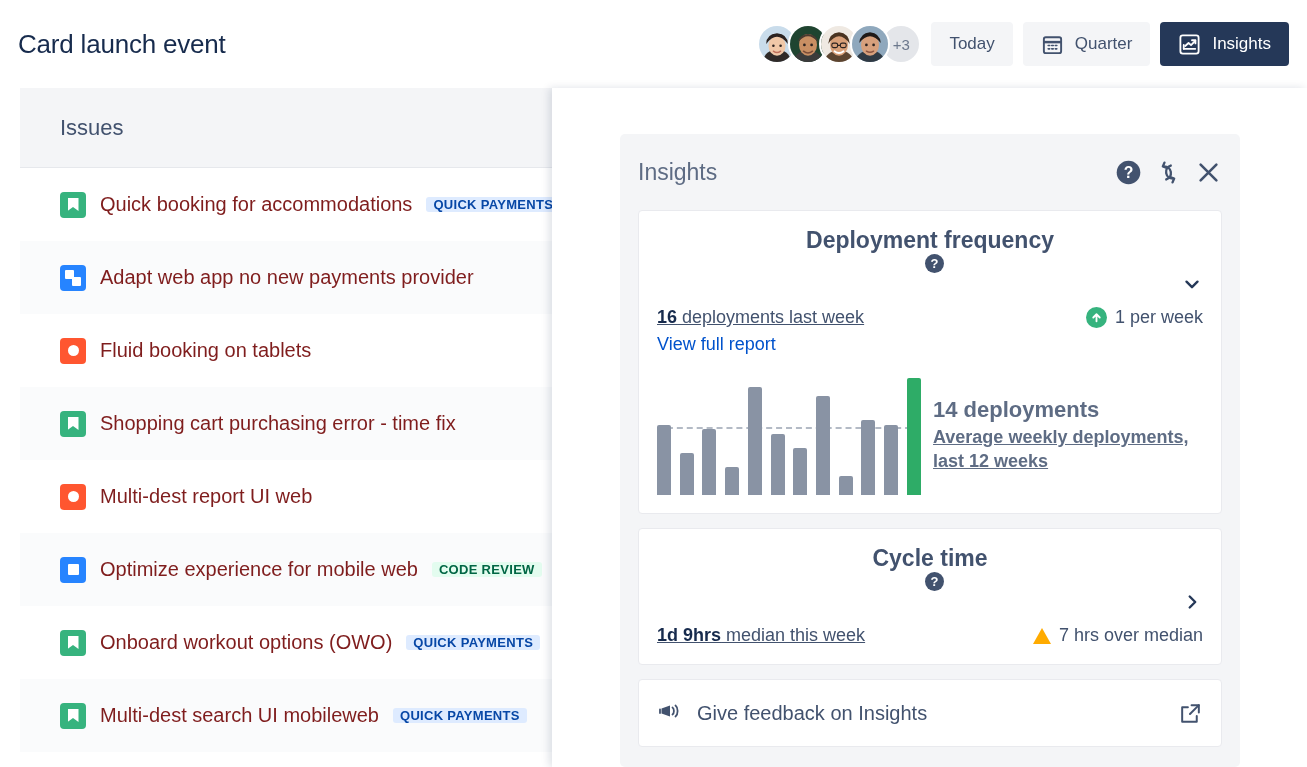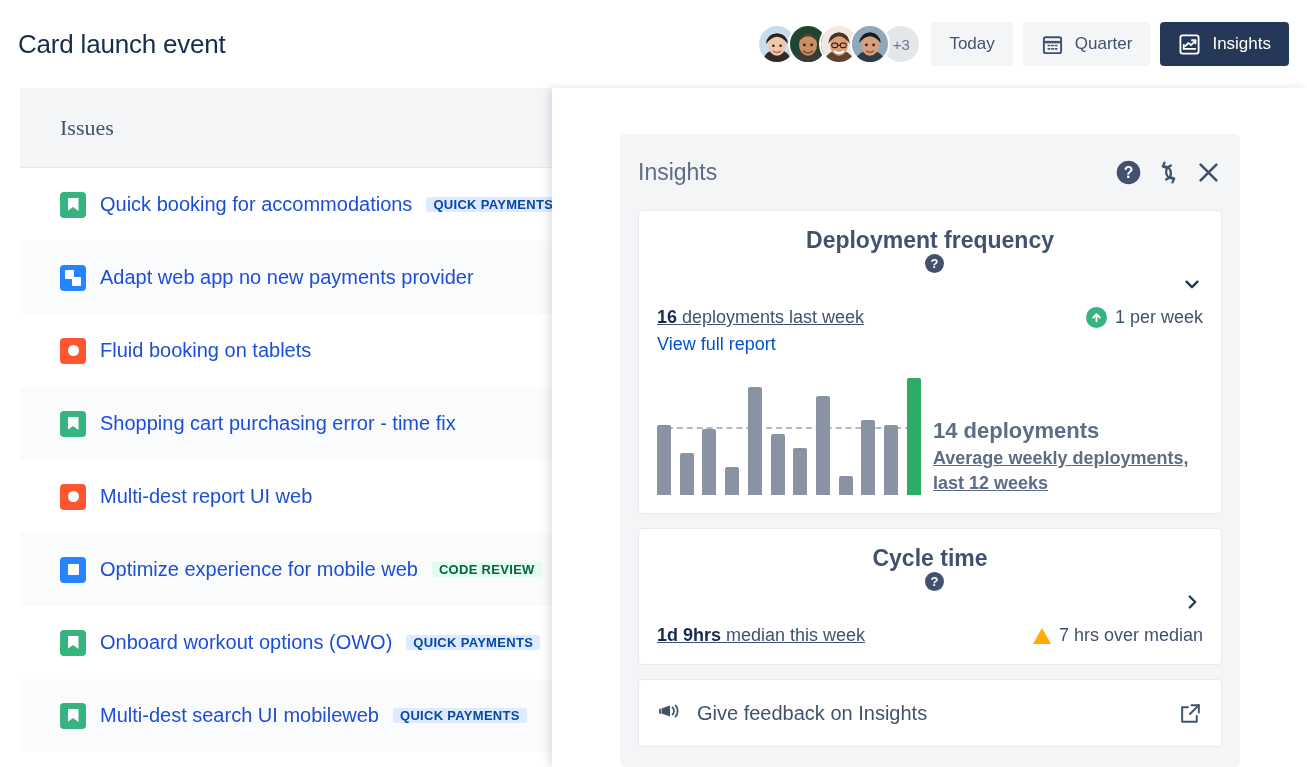--- a/index.html
+++ b/index.html
@@ -49,21 +49,21 @@
 
   
   .issues-panel {
     position: absolute; left: 20px; top: 88px; width: 600px; bottom: 0;
     background: #ffffff; border-right: 1px solid #ebecf0; overflow: hidden;
   }
   .issues-head {
     height: 80px; background: #f4f5f7; border-bottom: 1px solid #e6e8ec;
     display: flex; align-items: center; padding-left: 40px;
   }
-  .issues-head-label { font-size: 22px; color: #42526e; font-weight: 500; font-family: Liberation Serif, serif; }
+  .issues-head-label { font-size: 22px; color: #42526e; font-weight: 500; }
   .issue-row {
     height: 73px; display: flex; align-items: center; padding-left: 40px;
     gap: 14px; white-space: nowrap;
   }
   .issue-row.alt { background: #fafbfc; }
   .issue-icon { width: 26px; height: 26px; border-radius: 4px; flex: none;
     display: flex; align-items: center; justify-content: center; }
   .ic-story { background: #36b37e; }
   .ic-story::after {
     content: ""; width: 11px; height: 13px; background: #fff;
@@ -75,21 +75,21 @@
     width: 9px; height: 9px; background: #fff; border-radius: 1px;
   }
   .ic-subtask::after {
     content: ""; position: absolute; left: 12px; top: 12px;
     width: 9px; height: 9px; background: #fff; border-radius: 1px;
   }
   .ic-bug { background: #ff5630; }
   .ic-bug::after { content: ""; width: 11px; height: 11px; border-radius: 50%; background: #fff; }
   .ic-task { background: #2684ff; }
   .ic-task::after { content: ""; width: 11px; height: 11px; background: #fff; border-radius: 1px; }
-  .issue-title { font-size: 20px; color: #1d4ed8; }
+  .issue-title { font-size: 20px; color: #7f1d1d; }
   .badge {
     font-size: 13px; font-weight: bold; letter-spacing: 0.3px;
     padding: 0 7px; border-radius: 3px; flex: none;
   }
   .badge.blue { background: #deebff; color: #0747a6; }
   .badge.green { background: #e3fcef; color: #006644; }
 
   
   .insights-panel {
     position: absolute; left: 552px; top: 88px; width: 755px; bottom: 0;
@@ -126,21 +126,21 @@
   .stat-main b { color: #172b4d; }
   .stat-right { margin-left: auto; display: flex; align-items: center; gap: 8px;
     font-size: 18px; color: #42526e; }
   .trend-up {
     width: 21px; height: 21px; border-radius: 50%; background: #36b37e;
     display: inline-flex; align-items: center; justify-content: center; flex: none;
   }
   .link { display: inline-block; margin-top: 6px; font-size: 18px; color: #0052cc;
     text-decoration: none; cursor: pointer; }
 
-  .chart-area { display: flex; align-items: flex-end; margin-top: 18px; gap: 12px; }
+  .chart-area { display: flex; align-items: center; margin-top: 18px; gap: 12px; }
   .chart {
     position: relative; width: 264px; height: 122px; flex: none;
   }
   .bars { position: absolute; inset: 0; display: flex; align-items: flex-end;
     justify-content: space-between; }
   .bar { width: 14px; background: #8993a4; border-radius: 2px 2px 0 0; }
   .bar.hl { background: #2eac67; }
   .avg-line {
     position: absolute; left: 0; right: 0;
     border-top: 2px dashed #b3bac5;

